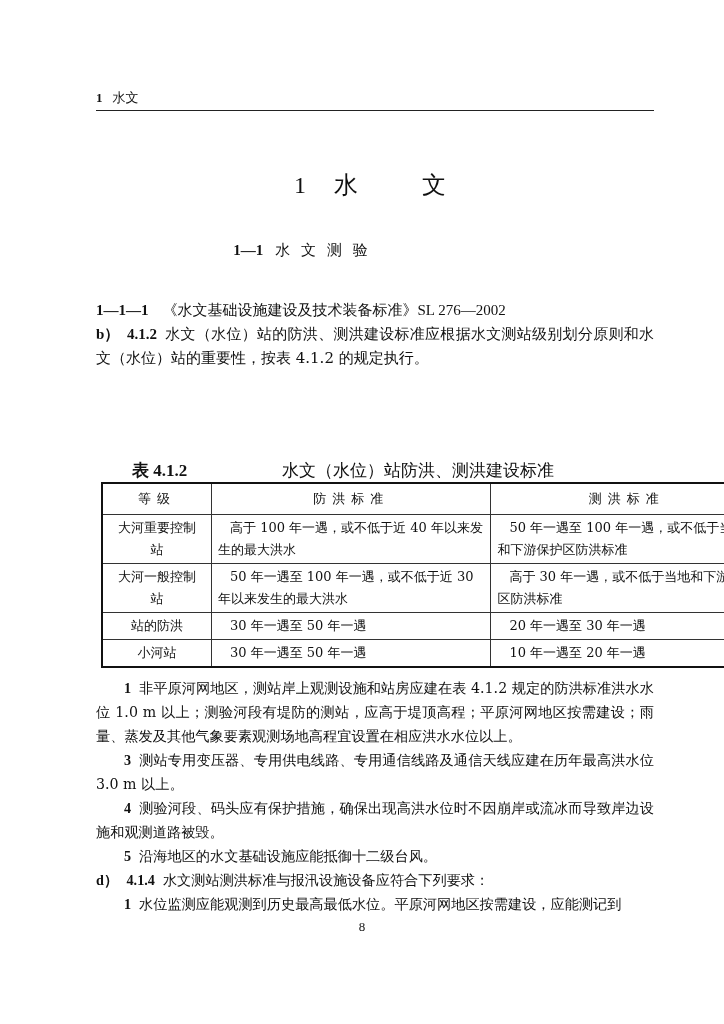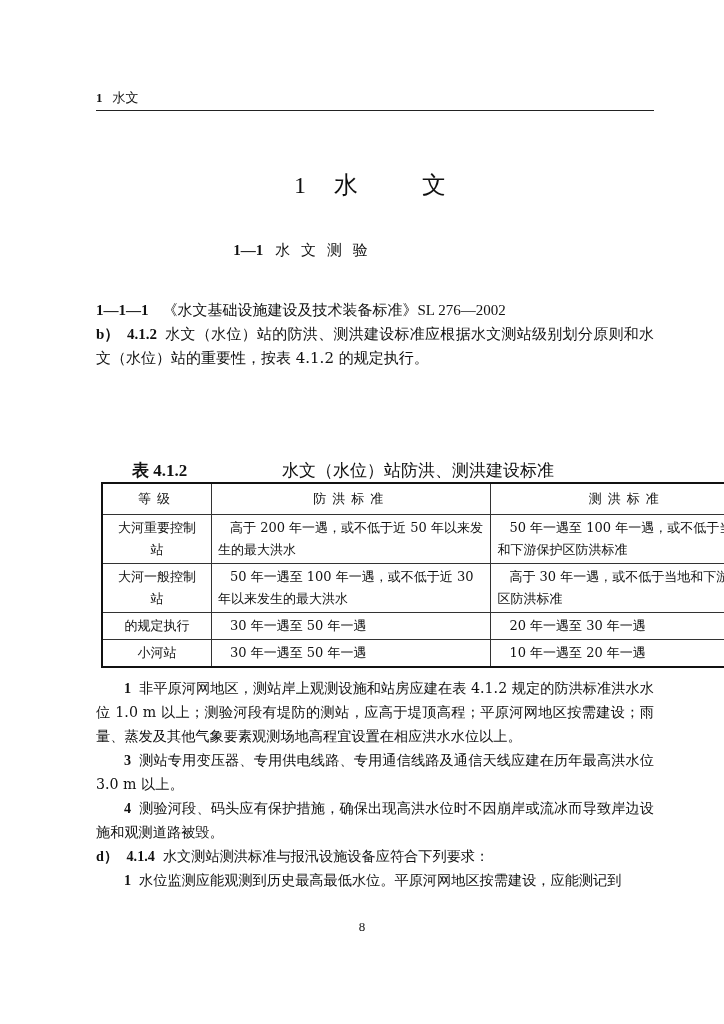--- a/index.html
+++ b/index.html
@@ -98,30 +98,30 @@
   <thead>
     <tr>
       <th>等级</th>
       <th>防洪标准</th>
       <th>测洪标准</th>
     </tr>
   </thead>
   <tbody>
     <tr>
       <td class="grade" style="padding:2px 14px;">大河重要控制站</td>
-      <td class="txt" style="text-indent:12px;">高于 200 年一遇，或不低于近 50 年以来发生的最大洪水</td>
+      <td class="txt" style="text-indent:12px;">高于 100 年一遇，或不低于近 40 年以来发生的最大洪水</td>
       <td class="txt" style="text-indent:12px;margin-top:24px;">50 年一遇至 100 年一遇，或不低于当地和下游保护区防洪标准</td>
     </tr>
     <tr>
       <td class="grade" style="padding:2px 14px;">大河一般控制站</td>
       <td class="txt" style="text-indent:12px;">50 年一遇至 100 年一遇，或不低于近 30 年以来发生的最大洪水</td>
       <td class="txt" style="text-indent:12px;">高于 30 年一遇，或不低于当地和下游保护区防洪标准</td>
     </tr>
     <tr>
-      <td class="grade">的规定执行</td>
+      <td class="grade">站的防洪</td>
       <td class="txt" style="text-indent:12px;">30 年一遇至 50 年一遇</td>
       <td class="txt" style="text-indent:12px;">20 年一遇至 30 年一遇</td>
     </tr>
     <tr>
       <td class="grade">小河站</td>
       <td class="txt" style="text-indent:12px;">30 年一遇至 50 年一遇</td>
       <td class="txt" style="text-indent:12px;">10 年一遇至 20 年一遇</td>
     </tr>
   </tbody>
 </table>
@@ -129,20 +129,23 @@
 <div class="cont">
   <p class="indent">
     <span class="item-num">1</span><span>非平原河网地区，测站岸上观测设施和站房应建在表 4.1.2 规定的防洪标准洪水水位 1.0 m 以上；测验河段有堤防的测站，应高于堤顶高程；平原河网地区按需建设；雨量、蒸发及其他气象要素观测场地高程宜设置在相应洪水水位以上。</span>
   </p>
   <p class="indent">
     <span class="item-num">3</span><span>测站专用变压器、专用供电线路、专用通信线路及通信天线应建在历年最高洪水位 3.0 m 以上。</span>
   </p>
   <p class="indent">
     <span class="item-num">4</span><span>测验河段、码头应有保护措施，确保出现高洪水位时不因崩岸或流冰而导致岸边设施和观测道路被毁。</span>
   </p>
+  <p class="indent">
+    <span class="item-num">5</span><span>沿海地区的水文基础设施应能抵御十二级台风。</span>
+  </p>
   <p>
     <span class="lbl">d）</span>
     <span class="clause">4.1.4</span><span>水文测站测洪标准与报汛设施设备应符合下列要求：</span>
   </p>
   <p class="indent" style="white-space:nowrap; overflow:hidden;">
     <span class="item-num">1</span><span>水位监测应能观测到历史最高最低水位。平原河网地区按需建设，应能测记到</span>
   </p>
 </div>
 
 <div class="page-number">8</div>

